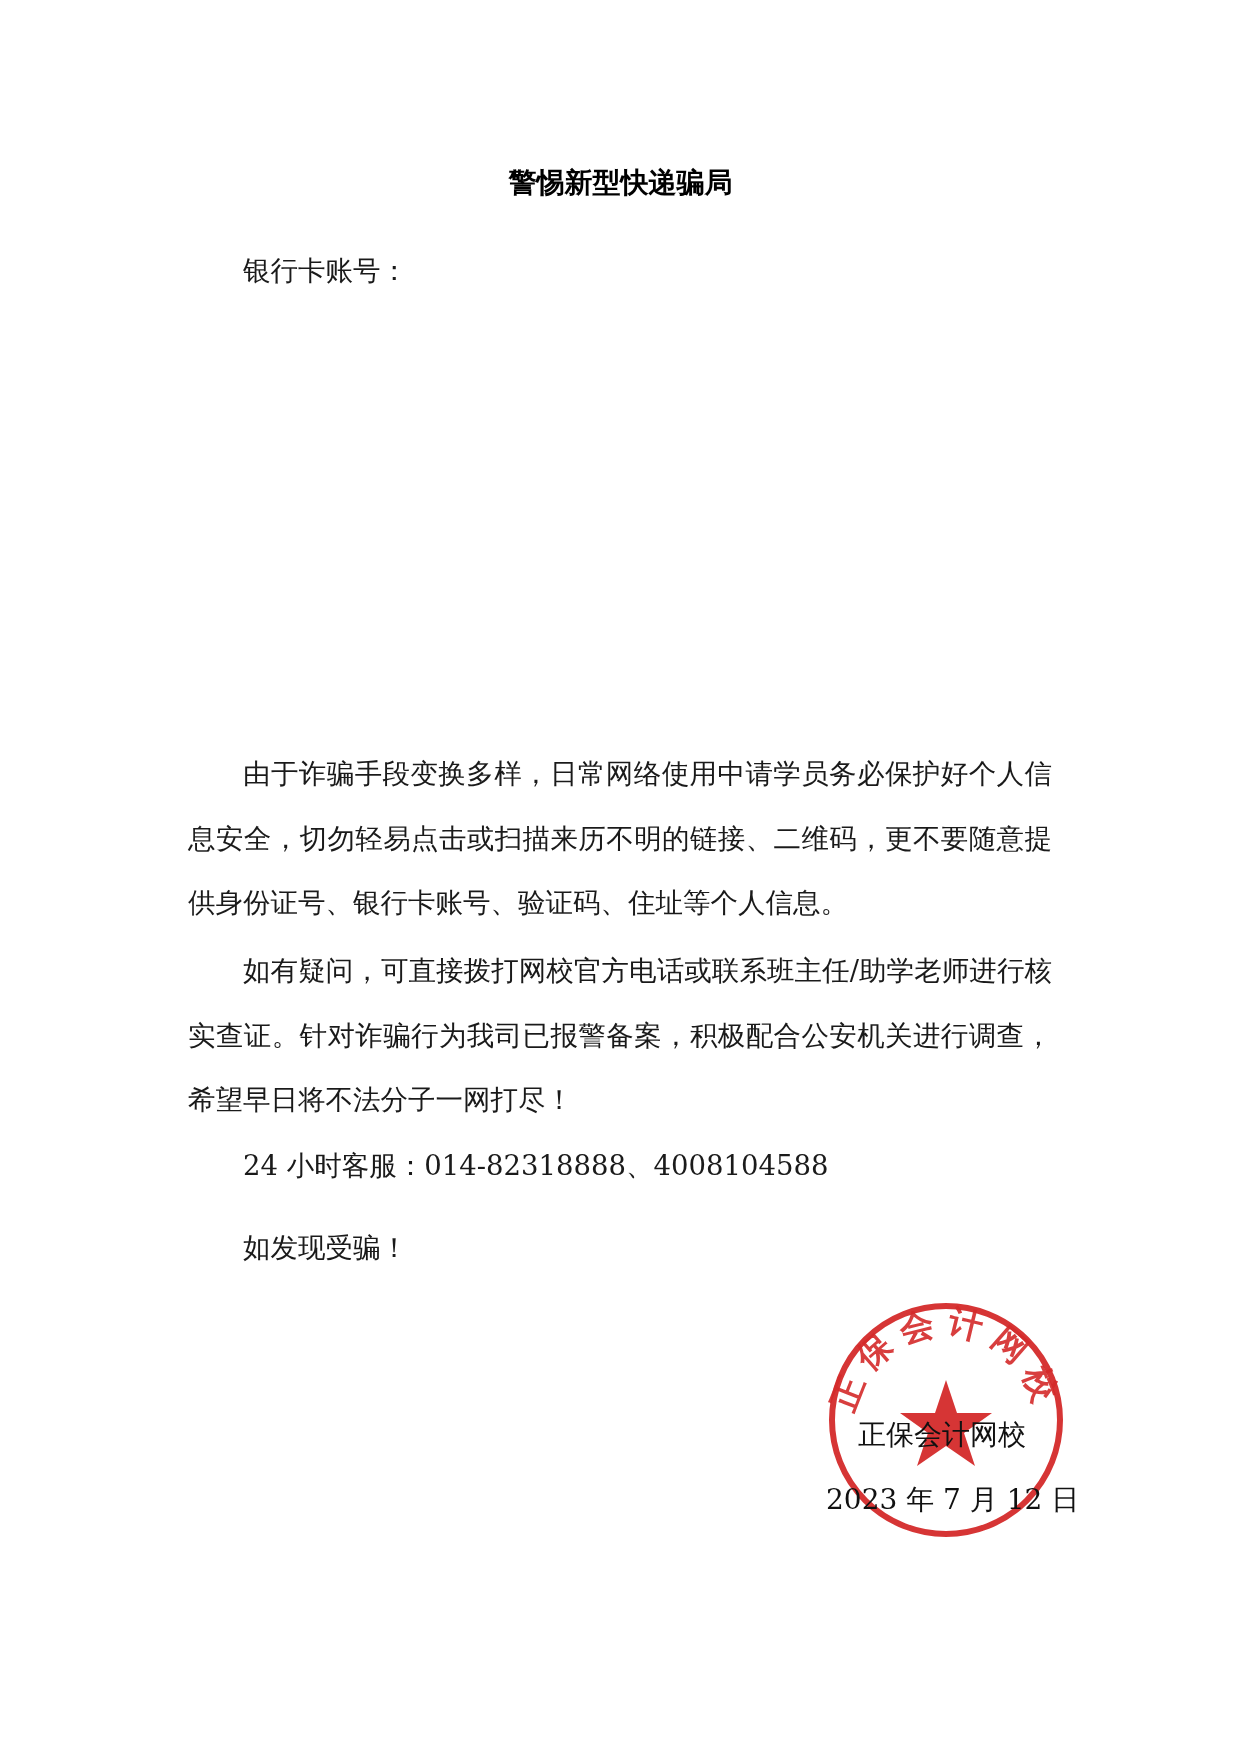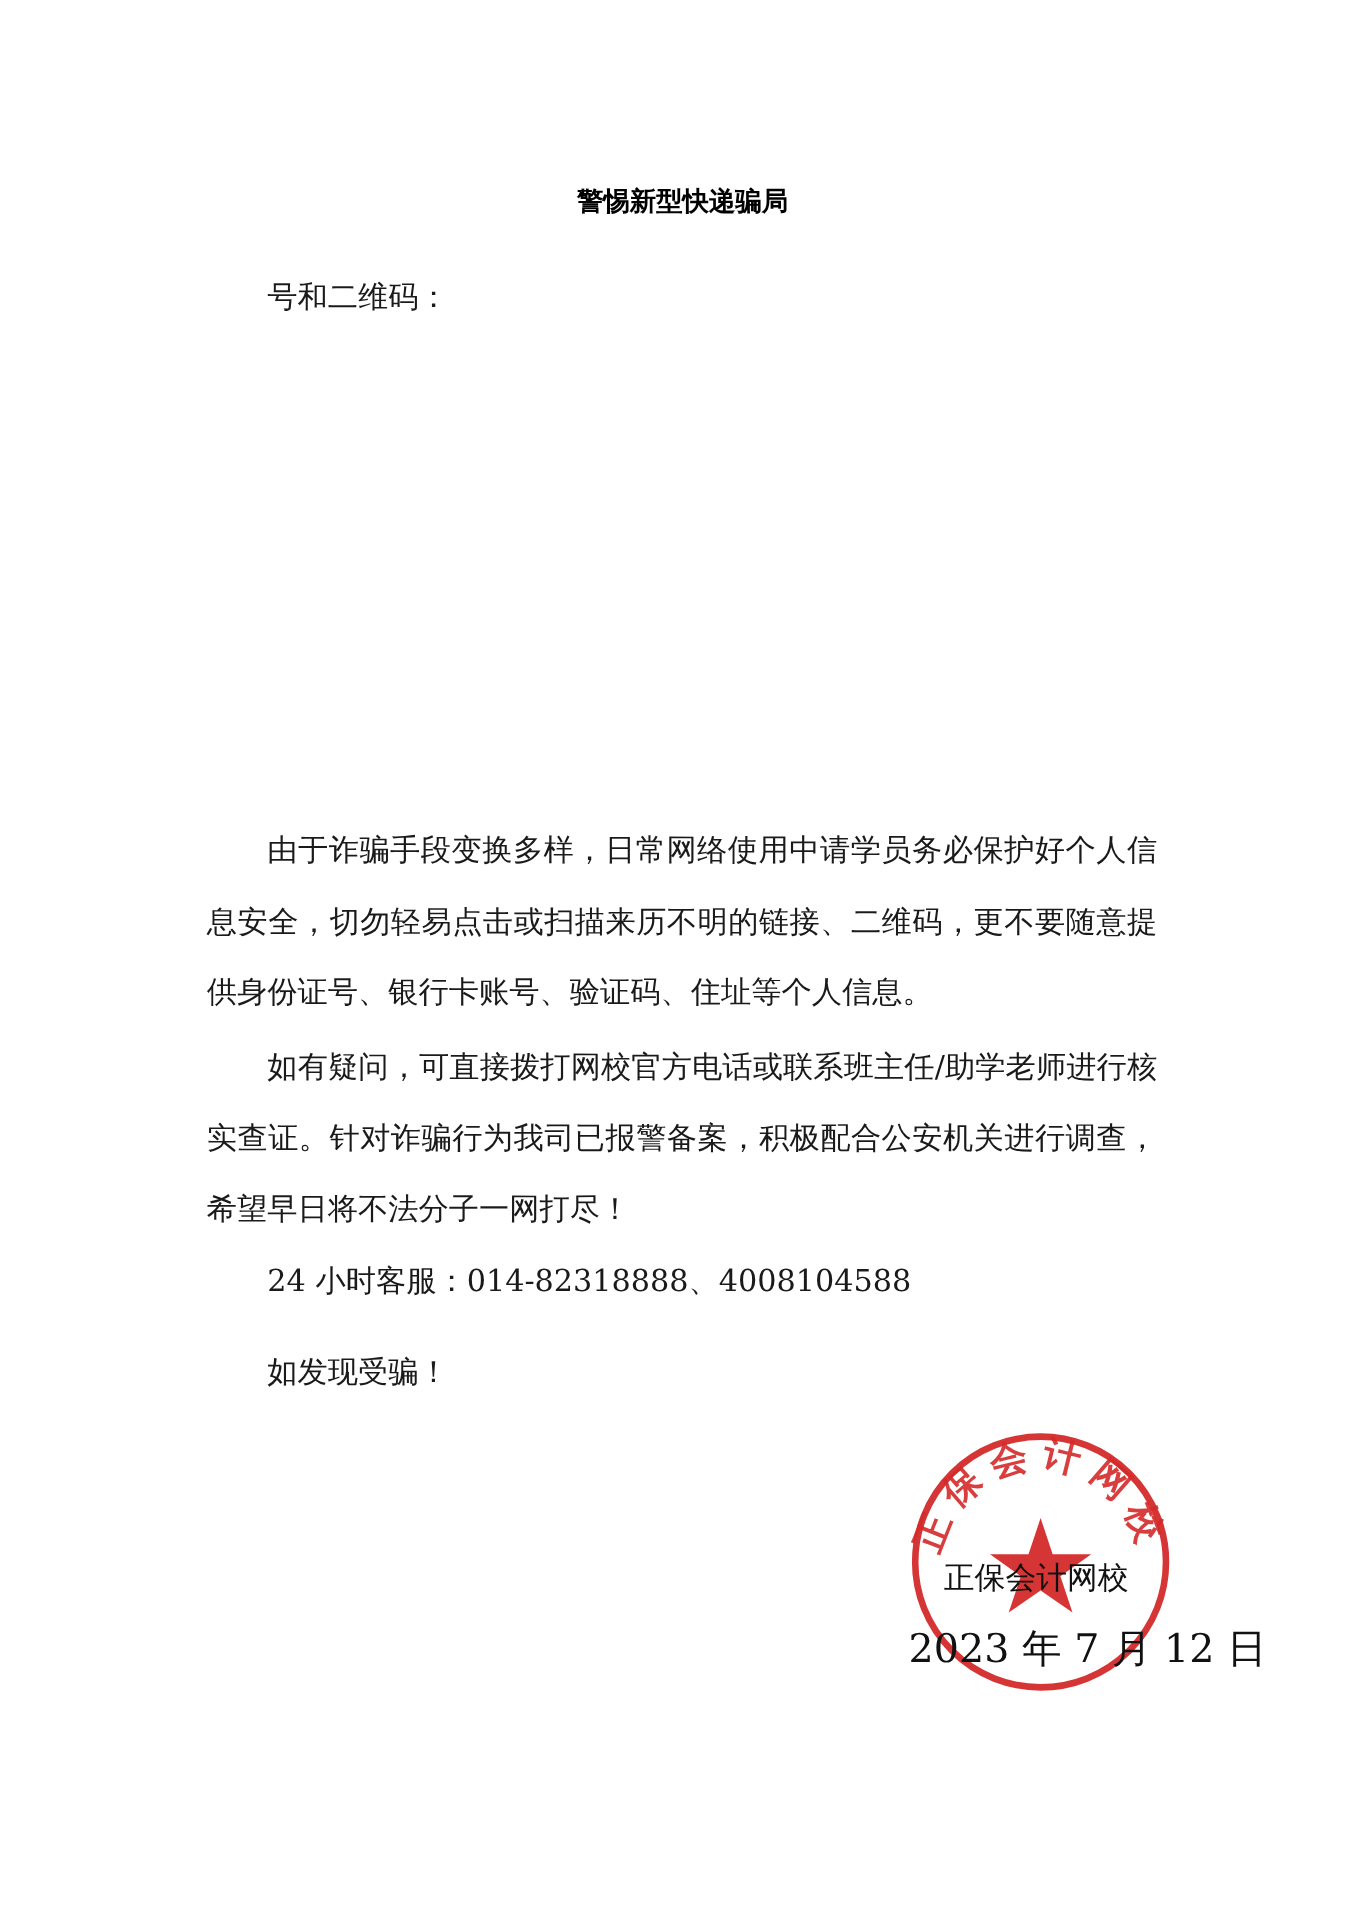--- a/index.html
+++ b/index.html
@@ -1,41 +1,41 @@
 <!DOCTYPE html>
 <html><head>
 <meta charset="utf-8">
 <style>
   html, body { margin: 0; padding: 0; background: #ffffff; }
   body { width: 1241px; height: 1754px; position: relative; overflow: hidden;
          font-family: "DejaVu Serif", "Liberation Serif", serif; color: #111; }
   .page { position: absolute; left: 0; top: 0; width: 1241px; height: 1754px; background: #fff; }
   .title { position: absolute; left: 0; width: 1241px; top: 166px; text-align: center;
            font-family: "DejaVu Sans", "Liberation Sans", sans-serif; font-weight: bold;
-           font-size: 24px; line-height: 34px; letter-spacing: 0px; color: #000; }
+           font-size: 28px; line-height: 34px; letter-spacing: 0px; color: #000; }
   .body-text { position: absolute; left: 188px; width: 864px; font-size: 27.5px;
                line-height: 64.5px; color: #1a1a1a; text-align: justify; margin: 0; }
   .indent { text-indent: 55px; }
   .greeting { top: 238px; }
   .p1 { top: 328px; }
   .p2 { top: 741px; }
   .p3 { top: 938px; }
   .contact { top: 1133px; }
   .closing { top: 1215px; }
   .stamp { position: absolute; left: 826px; top: 1300px; width: 240px; height: 240px; }
   .signer { position: absolute; left: 858px; top: 1416px; font-size: 28px; line-height: 38px; color: #111; white-space: nowrap; }
-  .date { position: absolute; left: 826px; top: 1481px; font-size: 36px; line-height: 38px; color: #111; white-space: nowrap; }
+  .date { position: absolute; left: 826px; top: 1481px; font-size: 28px; line-height: 38px; color: #111; white-space: nowrap; }
 </style>
 </head>
 <body>
 
 <div class="page">
   <div class="title">警惕新型快递骗局</div>
 
-  <p class="body-text indent greeting">号和二维码：</p>
+  <p class="body-text indent greeting">银行卡账号：</p>
 
   <p class="body-text indent p3">如有疑问，可直接拨打网校官方电话或联系班主任/助学老师进行核实查证。针对诈骗行为我司已报警备案，积极配合公安机关进行调查，希望早日将不法分子一网打尽！</p>
   <p class="body-text indent p2">由于诈骗手段变换多样，日常网络使用中请学员务必保护好个人信息安全，切勿轻易点击或扫描来历不明的链接、二维码，更不要随意提供身份证号、银行卡账号、验证码、住址等个人信息。</p>
 
   <p class="body-text indent contact">24 小时客服：014-82318888、4008104588</p>
   <p class="body-text indent closing">如发现受骗！</p>
 
   <svg class="stamp" viewBox="0 0 240 240">
     <defs>
       <path id="arcPath" d="M 38 168 A 92 92 0 1 1 202 168"></path>

